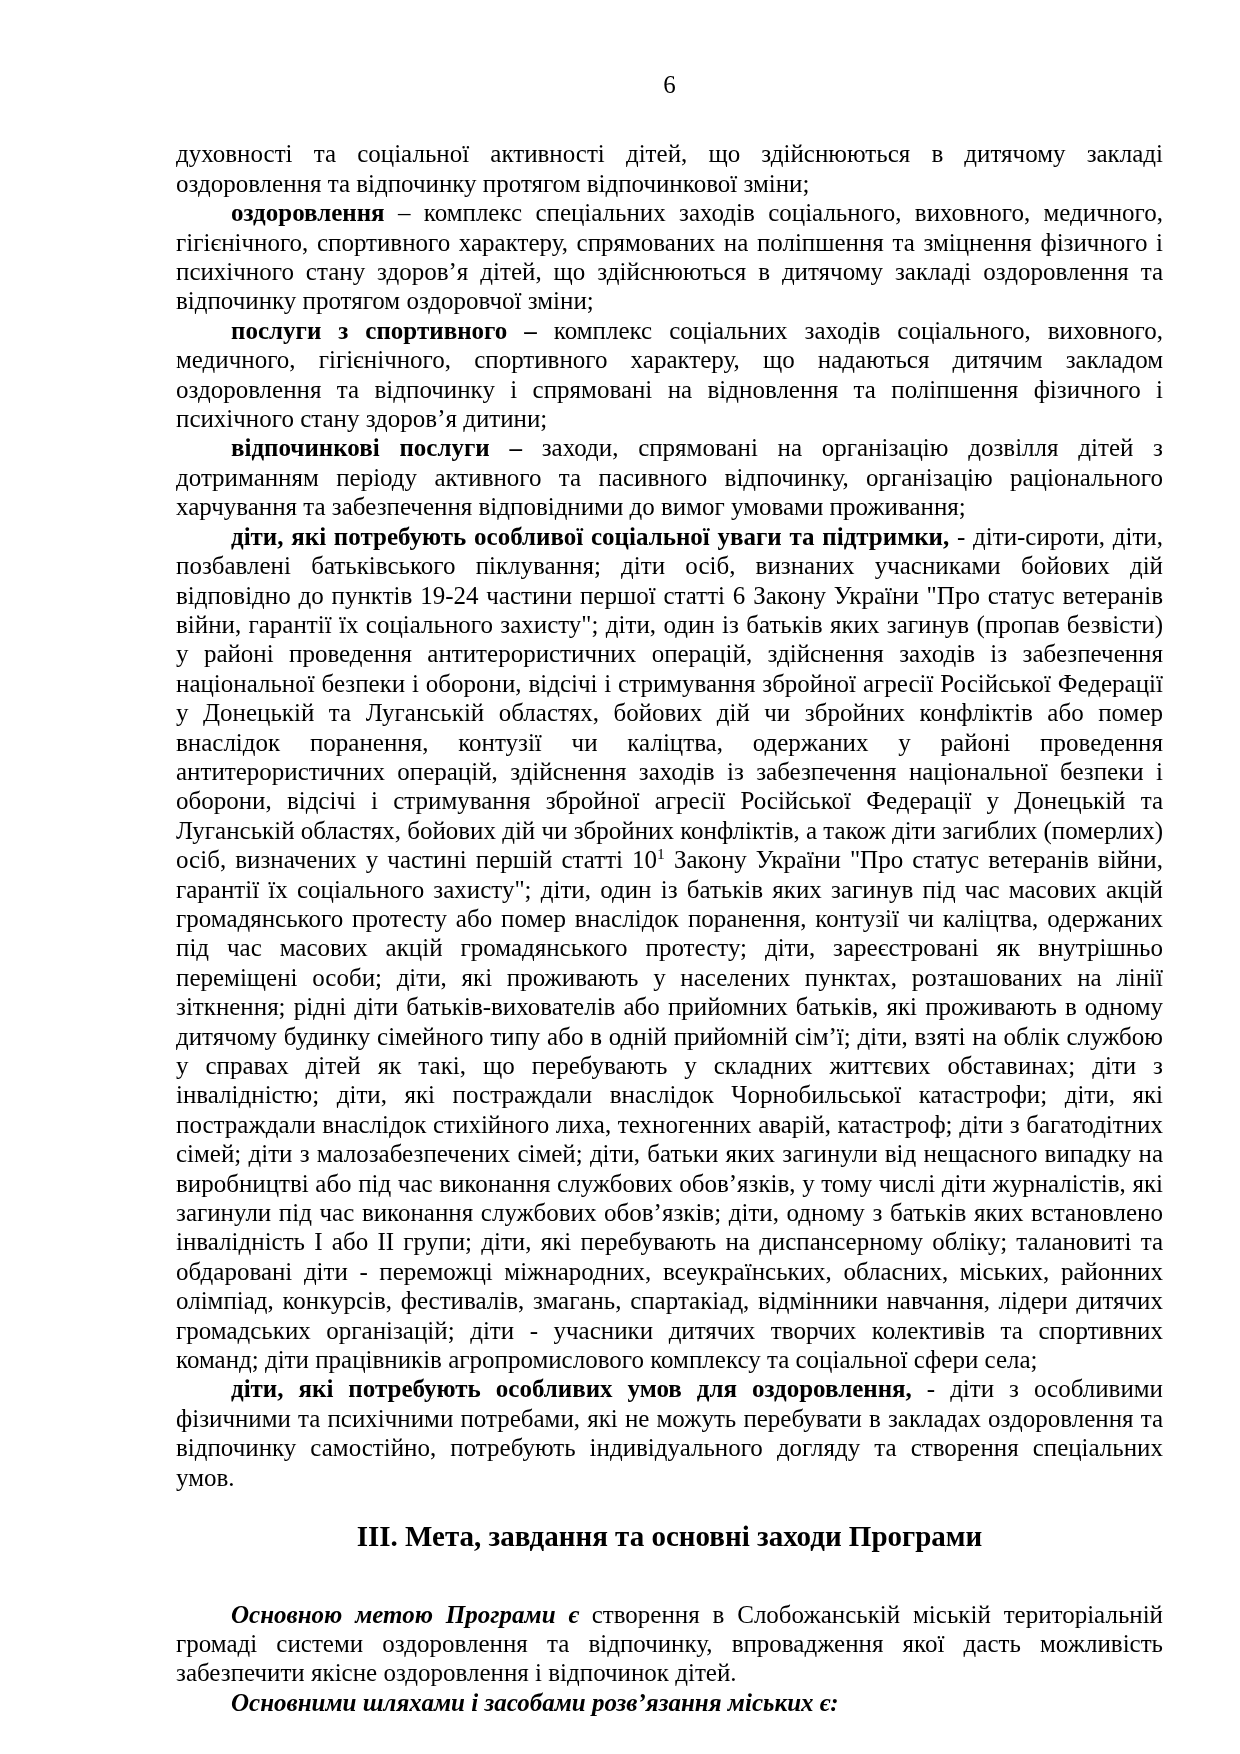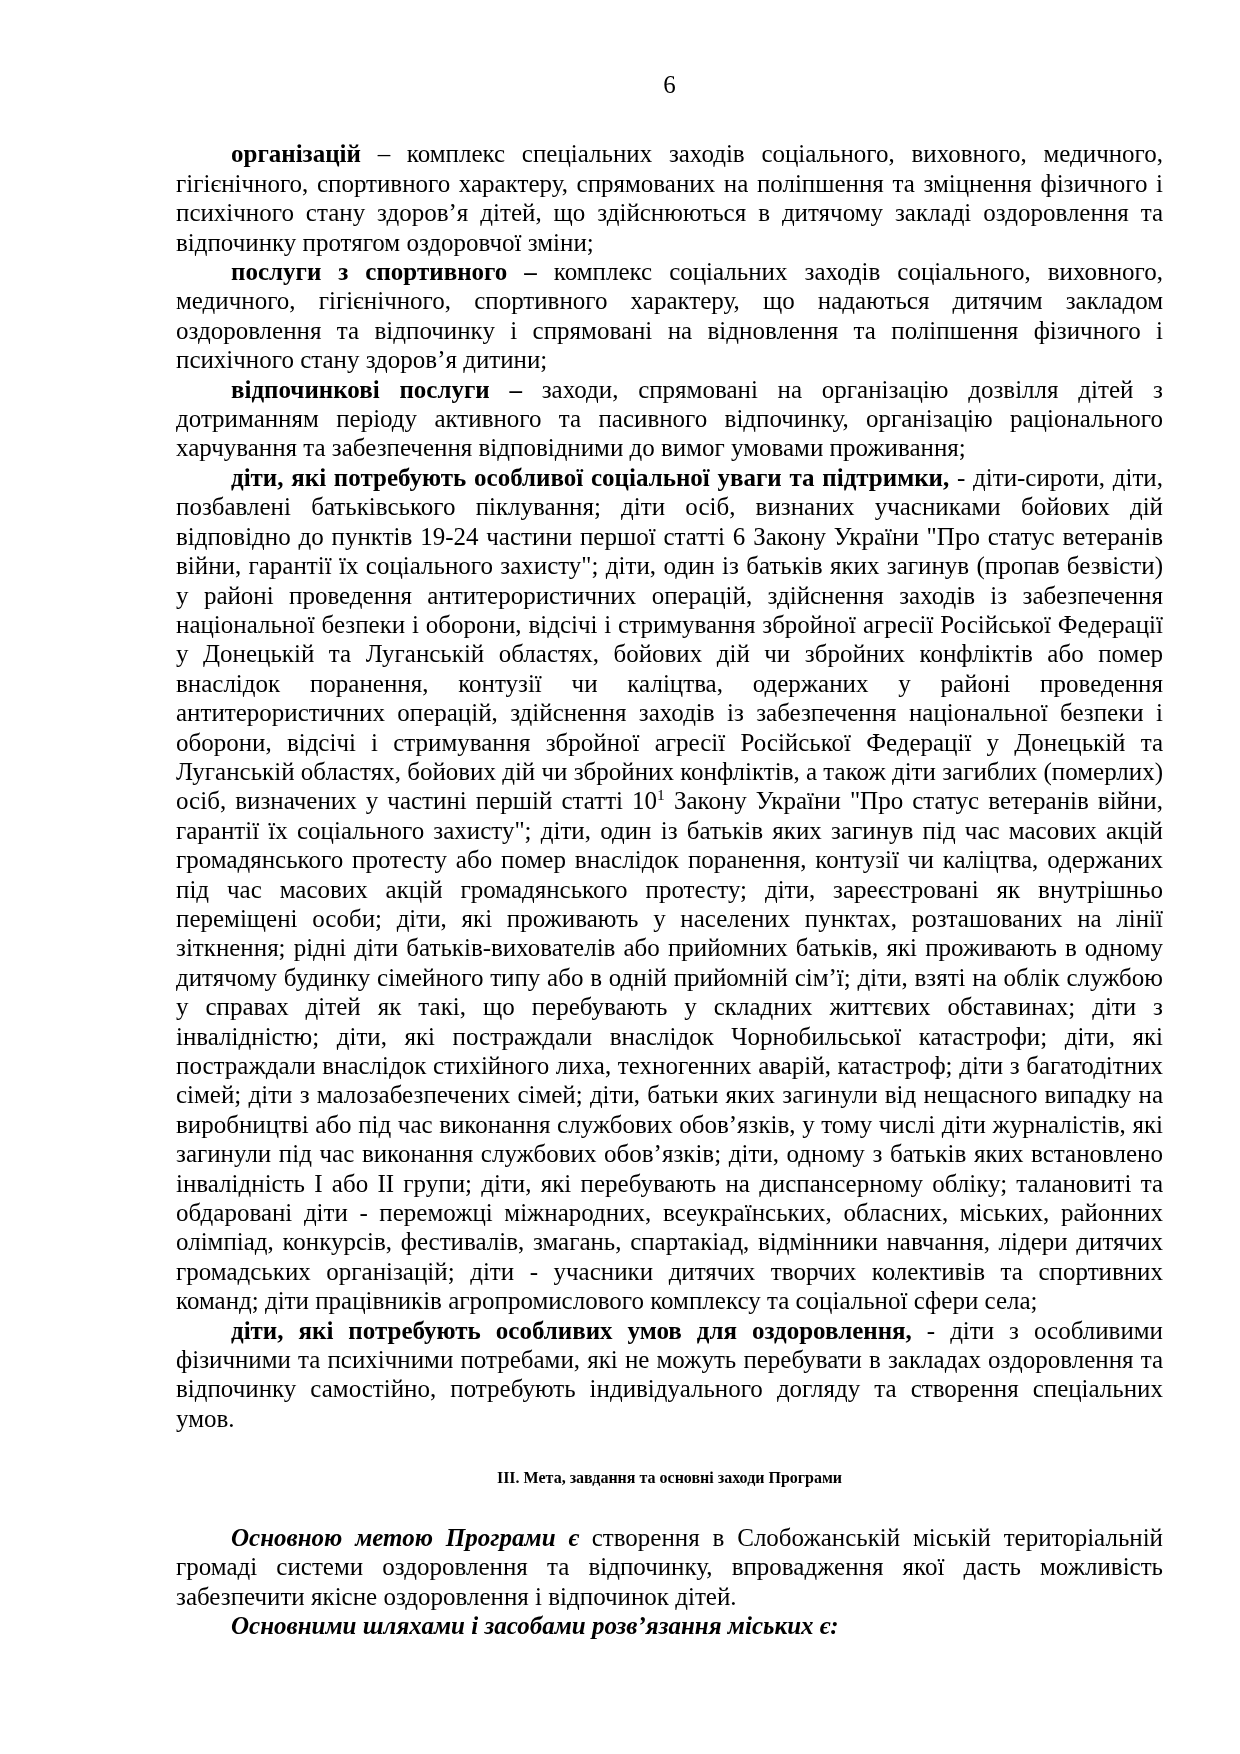--- a/index.html
+++ b/index.html
@@ -20,38 +20,39 @@
   .page-number {
     text-align: center;
     margin: 0 0 40px 0;
   }
   p.paragraph {
     margin: 0;
     text-align: justify;
   }
   p.indent { text-indent: 55px; }
   h3.heading {
-    margin: 30px 0 30px 0;
+    margin: 30px 0 48px 0;
     text-align: center;
-    font-size: 16px;
+    font-size: 29px;
     font-weight: bold;
     line-height: 29.4px;
   }
   .b { font-weight: bold; }
   .i { font-style: italic; }
   .u { }
   sup { font-size: 0.62em; line-height: 0; vertical-align: super; }
 </style>
 </head>
 <body>
 
 <div class="page">
   <div class="page-number">6</div>
   <div>
-      <p class="paragraph indent"><span class="b">організацій</span><span> – комплекс спеціальних заходів соціального, виховного, медичного, гігієнічного, спортивного характеру, спрямованих на поліпшення та зміцнення фізичного і психічного стану здоров’я дітей, що здійснюються в дитячому закладі оздоровлення та відпочинку протягом оздоровчої зміни;</span></p>
+      <p class="paragraph"><span>духовності та соціальної активності дітей, що здійснюються в дитячому закладі оздоровлення та відпочинку протягом відпочинкової зміни;</span></p>
+      <p class="paragraph indent"><span class="b">оздоровлення</span><span> – комплекс спеціальних заходів соціального, виховного, медичного, гігієнічного, спортивного характеру, спрямованих на поліпшення та зміцнення фізичного і психічного стану здоров’я дітей, що здійснюються в дитячому закладі оздоровлення та відпочинку протягом оздоровчої зміни;</span></p>
       <p class="paragraph indent"><span class="b">послуги з спортивного –</span><span> комплекс соціальних заходів соціального, виховного, медичного, гігієнічного, спортивного характеру, що надаються дитячим закладом оздоровлення та відпочинку і спрямовані на відновлення та поліпшення фізичного і психічного стану здоров’я дитини;</span></p>
       <p class="paragraph indent"><span class="b">відпочинкові послуги –</span><span> заходи, спрямовані на організацію дозвілля дітей з дотриманням періоду активного та пасивного відпочинку, організацію раціонального харчування та забезпечення відповідними до вимог умовами проживання;</span></p>
       <p class="paragraph indent"><span class="b">діти, які потребують особливої соціальної уваги та підтримки,</span><span> - діти-сироти, діти, позбавлені батьківського піклування; діти осіб, визнаних учасниками бойових дій відповідно до пунктів 19-24 частини першої статті 6 Закону України "Про статус ветеранів війни, гарантії їх соціального захисту"; діти, один із батьків яких загинув (пропав безвісти) у районі проведення антитерористичних операцій, здійснення заходів із забезпечення національної безпеки і оборони, відсічі і стримування збройної агресії Російської Федерації у Донецькій та Луганській областях, бойових дій чи збройних конфліктів або помер внаслідок поранення, контузії чи каліцтва, одержаних у районі проведення антитерористичних операцій, здійснення заходів із забезпечення національної безпеки і оборони, відсічі і стримування збройної агресії Російської Федерації у Донецькій та Луганській областях, бойових дій чи збройних конфліктів, а також діти загиблих (померлих) осіб, визначених у </span><span class="u">частині першій</span><span> статті 10</span><sup>1</sup><span> Закону України "Про статус ветеранів війни, гарантії їх соціального захисту"; діти, один із батьків яких загинув під час масових акцій громадянського протесту або помер внаслідок поранення, контузії чи каліцтва, одержаних під час масових акцій громадянського протесту; діти, зареєстровані як внутрішньо переміщені особи; діти, які проживають у населених пунктах, розташованих на лінії зіткнення; рідні діти батьків-вихователів або прийомних батьків, які проживають в одному дитячому будинку сімейного типу або в одній прийомній сім’ї; діти, взяті на облік службою у справах дітей як такі, що перебувають у складних життєвих обставинах; діти з інвалідністю; діти, які постраждали внаслідок Чорнобильської катастрофи; діти, які постраждали внаслідок стихійного лиха, техногенних аварій, катастроф; діти з багатодітних сімей; діти з малозабезпечених сімей; діти, батьки яких загинули від нещасного випадку на виробництві або під час виконання службових обов’язків, у тому числі діти журналістів, які загинули під час виконання службових обов’язків; діти, одному з батьків яких встановлено інвалідність I або II групи; діти, які перебувають на диспансерному обліку; талановиті та обдаровані діти - переможці міжнародних, всеукраїнських, обласних, міських, районних олімпіад, конкурсів, фестивалів, змагань, спартакіад, відмінники навчання, лідери дитячих громадських організацій; діти - учасники дитячих творчих колективів та спортивних команд; діти працівників агропромислового комплексу та соціальної сфери села;</span></p>
       <p class="paragraph indent"><span class="b">діти, які потребують особливих умов для оздоровлення,</span><span> - діти з особливими фізичними та психічними потребами, які не можуть перебувати в закладах оздоровлення та відпочинку самостійно, потребують індивідуального догляду та створення спеціальних умов.</span></p>
       <h3 class="heading"><span class="b">III. Мета, завдання та основні заходи Програми</span></h3>
       <p class="paragraph indent"><span class="b i">Основною метою Програми є</span><span> створення в Слобожанській міській територіальній громаді системи оздоровлення та відпочинку, впровадження якої дасть можливість забезпечити якісне оздоровлення і відпочинок дітей.</span></p>
       <p class="paragraph indent"><span class="b i">Основними шляхами і засобами розв’язання міських є:</span></p>
     </div>
 </div>
 

